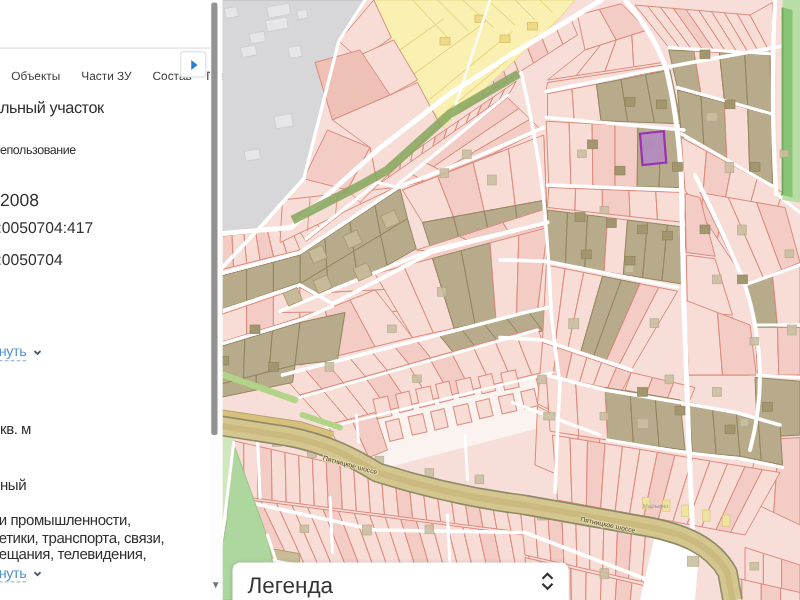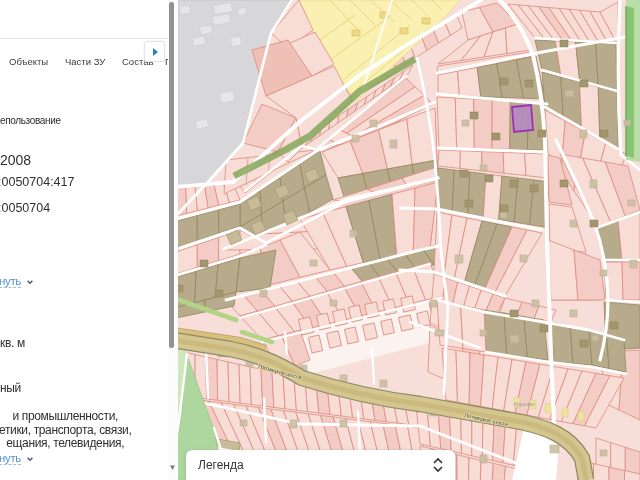--- a/index.html
+++ b/index.html
@@ -9,21 +9,21 @@
 .tab { position:absolute; top:32px; color:#3a3a3a; font-size:9.5px; white-space:nowrap;margin-top:24px; }
 #tabline { position:absolute; top:38px; left:0; width:178px; border-top:1px solid #e4e4e4; }
 #tbtn { position:absolute; left:144px; top:41px; width:21px; height:21px; background:#fff; border:1px solid #e0e5e8; border-radius:3px; box-shadow:0 0 3px rgba(0,0,0,0.06); z-index:2; }
 #tbtn span { position:absolute; left:8px; top:6px; width:0; height:0; border-left:5px solid #2b7cd3; border-top:4px solid transparent; border-bottom:4px solid transparent; }
 .lnk { color:#5393cf; border-bottom:1px dashed #9dbfdd; font-size:11.5px; }
 .chev { display:inline-block; width:8px; height:8px; margin-left:5px; position:relative; top:1px; }
 #sbtrack { position:absolute; left:168px; top:0; width:10px; height:480px; background:#fcfcfc; }
 #sbthumb { position:absolute; left:169px; top:2px; width:5px; height:346px; background:#929292; border-radius:2px; z-index:2;}
 #sbdown { position:absolute; left:168px; top:463px; width:9px; height:10px; color:#777; font-size:8px; text-align:center; line-height:10px; z-index:2;}
 #legend { position:absolute; left:186px; top:450px; width:269px; height:30px; background:#fff; border-radius:6px 6px 0 0; box-shadow:0 1px 4px rgba(0,0,0,0.18); z-index:6; }
-#legend .lt { position:absolute; left:12px; top:8px; font-size:12px; color:#333; }
+#legend .lt { position:absolute; left:12px; top:8px; font-size:18px; color:#333; }
 </style></head>
 <body>
 <div id="stage">
 <svg id="map" viewBox="0 0 640 480" width="640" height="480" font-family="Liberation Sans, sans-serif">
       <rect width="640" height="480" fill="#f7ded9"></rect>
 <polygon points="457.0,16.0 445.2,23.2 450.2,35.5 462.0,28.0" fill="#f8ddd7" stroke="#dd8a7c" stroke-width="0.8"></polygon>
 <polygon points="445.2,23.2 433.5,30.5 438.5,43.0 450.2,35.5" fill="#f8ddd7" stroke="#dd8a7c" stroke-width="0.8"></polygon>
 <polygon points="433.5,30.5 421.8,37.8 426.8,50.5 438.5,43.0" fill="#f3cdc5" stroke="#dd8a7c" stroke-width="0.8"></polygon>
 <polygon points="421.8,37.8 410.0,45.0 415.0,58.0 426.8,50.5" fill="#f8ddd7" stroke="#dd8a7c" stroke-width="0.8"></polygon>
 <polygon points="410.0,45.0 401.0,51.4 405.6,64.4 415.0,58.0" fill="#f8ddd7" stroke="#dd8a7c" stroke-width="0.8"></polygon>
@@ -530,30 +530,31 @@
     </svg>
 <div id="panel">
   <div id="tabline"></div>
   <div class="tab" style="left:9px">Объекты</div>
   <div class="tab" style="left:65px">Части ЗУ</div>
   <div class="tab" style="left:122px">Состав</div>
   <div class="tab" style="left:165px">Границы</div>
   <div id="tbtn">
         <span></span>
       </div>
+  <div class="t" style="left:0px; top:78px; font-size:13px;">льный участок</div>
   <div class="t" style="left:0px; top:115px; font-size:10px;">епользование</div>
   <div class="t" style="left:0px; top:152px; font-size:14px; letter-spacing:0;">2008</div>
   <div class="t" style="left:-2px; top:175px; font-size:12.5px; letter-spacing:0;">:0050704:417</div>
   <div class="t" style="left:-2px; top:201px; font-size:12.5px; letter-spacing:0;">:0050704</div>
   <div class="t" style="left:-1px; top:274px;"><span class="lnk">нуть</span><svg class="chev" viewBox="0 0 10 10">
           <path d="M2,3.5 L5,6.5 L8,3.5" stroke="#4a5b6e" stroke-width="1.8" fill="none"></path>
         </svg></div>
   <div class="t" style="left:0px; top:292px;margin-top:44px;">кв. м</div>
   <div class="t" style="left:0px; top:381px;">ный</div>
-  <div class="t" style="left:-1px; top:410px; line-height:13.5px;text-align:center;">и промышленности,<br>етики, транспорта, связи,<br>ещания, телевидения,</div>
+  <div class="t" style="left:-1px; top:410px; line-height:13.5px;">и промышленности,<br>етики, транспорта, связи,<br>ещания, телевидения,</div>
   <div class="t" style="left:-1px; top:451px;"><span class="lnk">нуть</span><svg class="chev" viewBox="0 0 10 10">
           <path d="M2,3.5 L5,6.5 L8,3.5" stroke="#4a5b6e" stroke-width="1.8" fill="none"></path>
         </svg></div>
   <div id="sbtrack"></div>
   <div id="sbthumb"></div>
   <div id="sbdown">▼</div>
 </div>
 <div id="legend">
       <div class="lt">Легенда</div>
 <svg style="position:absolute; left:245px; top:7px;" width="14" height="16" viewBox="0 0 14 16">

